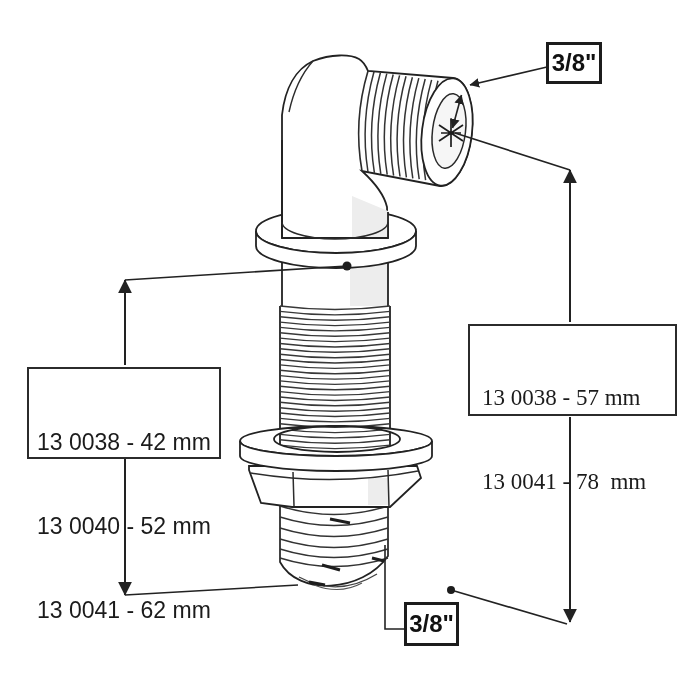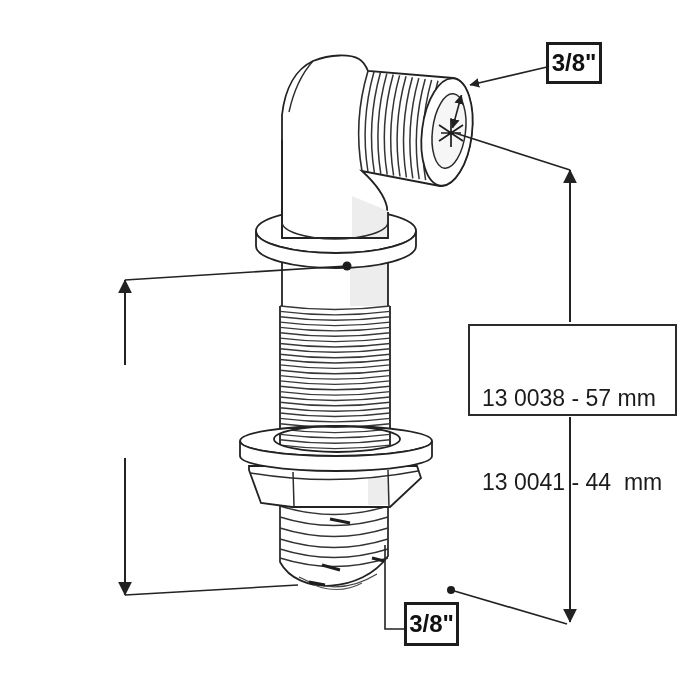--- a/index.html
+++ b/index.html
@@ -7,21 +7,21 @@
     position:relative;width:700px;height:700px;background:#ffffff;
     font-family:"Liberation Sans", sans-serif;color:#1a1a1a;overflow:hidden;
   }
   #artwork{position:absolute;left:0;top:0;}
   .dim-box{
     position:absolute;background:#fff;border:2px solid #2b2b2b;
     font-size:23px;line-height:28px;white-space:pre;color:#1b1b1b;
   }
   .dim-box .ln{padding-left:8px;}
   #left-table{left:27px;top:367px;width:190px;height:85px;padding-top:3px;}
-  #right-table{left:468px;top:324px;width:205px;height:86px;padding-top:2px;}
+  #right-table{left:468px;top:324px;width:205px;height:86px;padding-top:2px;font-family:Liberation Serif, serif;}
   #right-table .ln{padding-left:12px;}
   .spec-box{
     position:absolute;background:#fff;border:3.5px solid #1c1c1c;
     font-size:24px;font-weight:bold;text-align:center;color:#111;
   }
   #spec-top{left:546px;top:42px;width:50px;height:36px;line-height:36px;}
   #spec-bottom{left:404px;top:602px;width:49px;height:38px;line-height:38px;}
 </style>
 </head>
 <body>
@@ -158,22 +158,27 @@
       <path d="M451,590 L567,624"></path>
       <path d="M547,67 L470,85" marker-end="url(#ah2)"></path>
       <path d="M385,545 L385,629 L404,629"></path>
       <path d="M461.5,95 L452.5,128" marker-start="url(#ah2)" marker-end="url(#ah2)"></path>
     </g>
     <circle cx="347" cy="266" r="4.5" fill="#1d1d1d" stroke="none"></circle>
     <circle cx="451" cy="590" r="4" fill="#1d1d1d" stroke="none"></circle>
   </g>
 </svg>
 
+<div class="dim-box" id="left-table">
+  <div class="ln">13 0038 - 42 mm</div>
+  <div class="ln">13 0040 - 52 mm</div>
+  <div class="ln">13 0041 - 62 mm</div>
+</div>
 
 <div class="dim-box" id="right-table">
   <div class="ln">13 0038 - 57 mm</div>
-  <div class="ln">13 0041 - 44  mm</div>
+  <div class="ln">13 0041 - 78  mm</div>
 </div>
 
 <div class="spec-box" id="spec-top">3/8"</div>
 <div class="spec-box" id="spec-bottom">3/8"</div>
 
 </div>
 
 </body></html>

